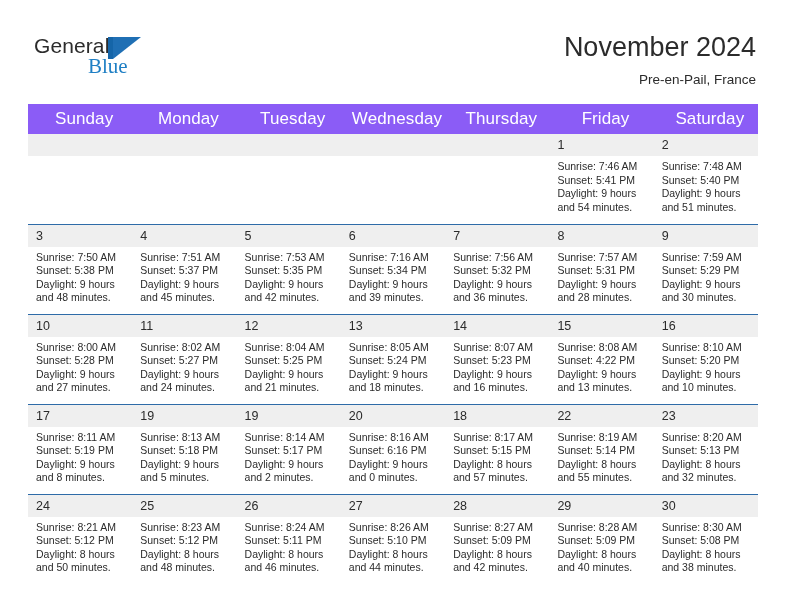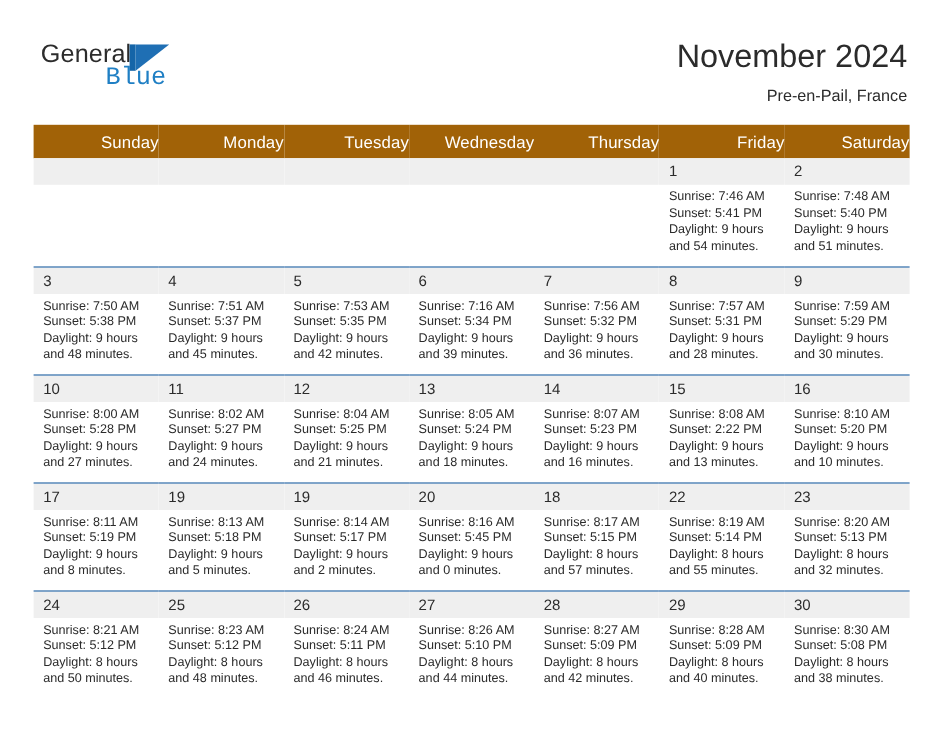--- a/index.html
+++ b/index.html
@@ -44,21 +44,21 @@
     letter-spacing: 0.1px;
     color: #2c2c2c;
     font-family: "Liberation Sans", sans-serif;
   }
   .logo-blue {
     position: absolute;
     left: 54px;
     top: 20px;
     font-size: 21px;
     color: #1f7fc4;
-    font-family: Liberation Mono, monospace;
+    font-family: Liberation Serif, serif;
   }
   .logo-mark {
     position: absolute;
     left: 74px;
     top: 3px;
     width: 34px;
     height: 22px;
   }
   .logo-bar {
     position: absolute;
@@ -104,25 +104,25 @@
     position: absolute;
     left: 28px;
     top: 104px;
     width: 730px;
     border-collapse: collapse;
     table-layout: fixed;
   }
   .calendar col { width: 104.28px; }
 
   thead th {
-    background: #a16207;
+    background: #8b5cf6;
     color: #ffffff;
-    font-size: 14px;
+    font-size: 17px;
     font-weight: normal;
-    text-align: right;
+    text-align: center;
     padding: 5px 0 5px 8px;
     height: 18px;
     vertical-align: middle;
     letter-spacing: 0.1px;
   }
 
   tbody tr.week {
     height: 90px;
   }
   tbody td {
@@ -389,21 +389,21 @@
                 <div>Daylight: 9 hours</div>
                 <div>and 16 minutes.</div>
               </div>
             </div>
           </td>
           <td class="cell">
             <div class="cell-inner">
               <span class="daynum">15</span>
               <div class="info">
                 <div>Sunrise: 8:08 AM</div>
-                <div>Sunset: 2:22 PM</div>
+                <div>Sunset: 4:22 PM</div>
                 <div>Daylight: 9 hours</div>
                 <div>and 13 minutes.</div>
               </div>
             </div>
           </td>
           <td class="cell">
             <div class="cell-inner">
               <span class="daynum">16</span>
               <div class="info">
                 <div>Sunrise: 8:10 AM</div>
@@ -446,21 +446,21 @@
                 <div>Daylight: 9 hours</div>
                 <div>and 2 minutes.</div>
               </div>
             </div>
           </td>
           <td class="cell">
             <div class="cell-inner">
               <span class="daynum">20</span>
               <div class="info">
                 <div>Sunrise: 8:16 AM</div>
-                <div>Sunset: 5:45 PM</div>
+                <div>Sunset: 6:16 PM</div>
                 <div>Daylight: 9 hours</div>
                 <div>and 0 minutes.</div>
               </div>
             </div>
           </td>
           <td class="cell">
             <div class="cell-inner">
               <span class="daynum">18</span>
               <div class="info">
                 <div>Sunrise: 8:17 AM</div>

